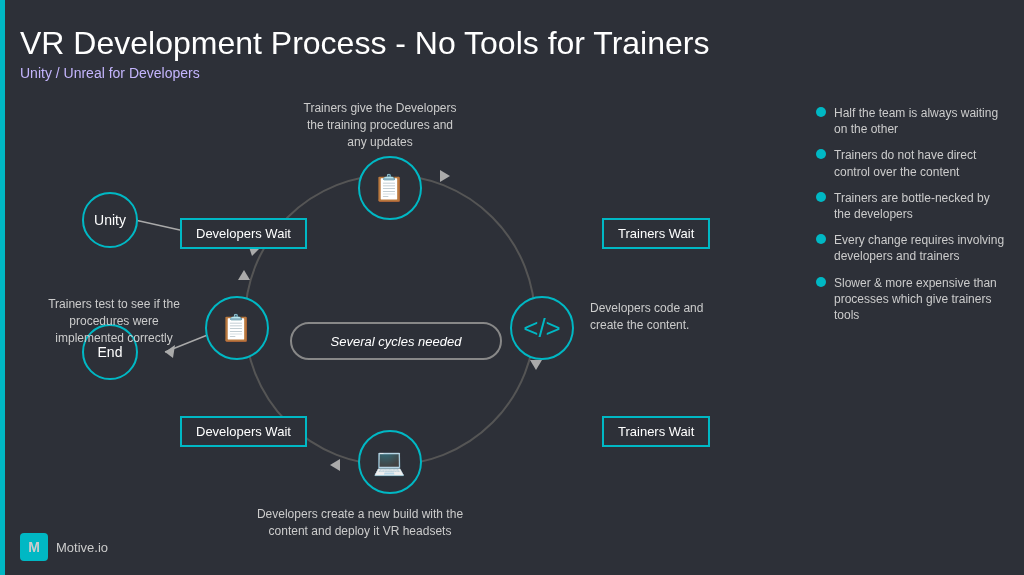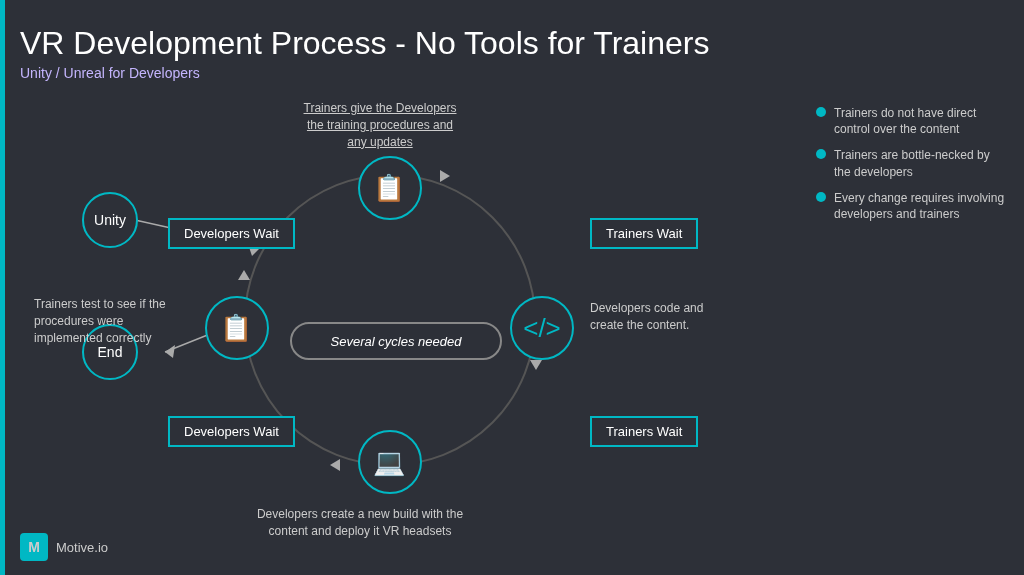--- a/index.html
+++ b/index.html
@@ -120,20 +120,21 @@
 
     
     .wait-box {
       border: 2px solid #00b8c4;
       background: #2d3038;
       padding: 6px 14px;
       font-size: 13px;
       color: #fff;
       white-space: nowrap;
       text-align: center;
+      margin-left: 12px;
     }
 
     
     .center-ellipse {
       position: absolute;
       border: 2px solid #888;
       border-radius: 28px;
       display: flex;
       align-items: center;
       justify-content: center;
@@ -247,39 +248,39 @@
   <div class="node" style="left:185px;top:196px;">
     <div class="icon-node">
       📋
     </div>
   </div>
 
   <div class="center-ellipse" style="left:270px;top:222px;width:212px;height:38px;">
     <span>Several cycles needed</span>
   </div>
 
-  <div class="annotation" style="left:280px;top:0px;width:160px;text-decoration:underline;">
+  <div class="annotation" style="left:280px;top:0px;width:160px;">
     <span>Trainers give the Developers
 the training procedures and
 any updates</span>
   </div>
 
   <div class="annotation" style="left:570px;top:200px;width:130px;text-align:left;">
     <span>Developers code
 and create the
 content.</span>
   </div>
 
   <div class="annotation" style="left:225px;top:406px;width:230px;">
     <span>Developers create a new build
 with the content and deploy it
 VR headsets</span>
   </div>
 
-  <div class="annotation" style="left:14px;top:196px;width:160px;text-align:left;">
+  <div class="annotation" style="left:14px;top:196px;width:160px;text-align:center;">
     <span>Trainers test to see
 if the procedures
 were implemented
 correctly</span>
   </div>
 
   <div class="node" style="left:570px;top:118px;">
     <div class="wait-box">
       <span>Trainers Wait</span>
     </div>
@@ -301,28 +302,36 @@
     <div class="wait-box">
       <span>Developers Wait</span>
     </div>
   </div>
 
 </div>
 
 <div class="pain-points">
   <div class="pain-item">
     <div class="pain-dot"></div>
+    <span>Half the team is always waiting on the other</span>
+  </div>
+  <div class="pain-item">
+    <div class="pain-dot"></div>
     <span>Trainers do not have direct control over the content</span>
   </div>
   <div class="pain-item">
     <div class="pain-dot"></div>
     <span>Trainers are bottle-necked by the developers</span>
   </div>
   <div class="pain-item">
     <div class="pain-dot"></div>
     <span>Every change requires involving developers and trainers</span>
+  </div>
+  <div class="pain-item">
+    <div class="pain-dot"></div>
+    <span>Slower &amp; more expensive than processes which give trainers tools</span>
   </div>
 </div>
 
 <div class="footer">
   <div class="logo-icon">M</div>
   <span>Motive.io</span>
 </div>
 
 </body></html>

